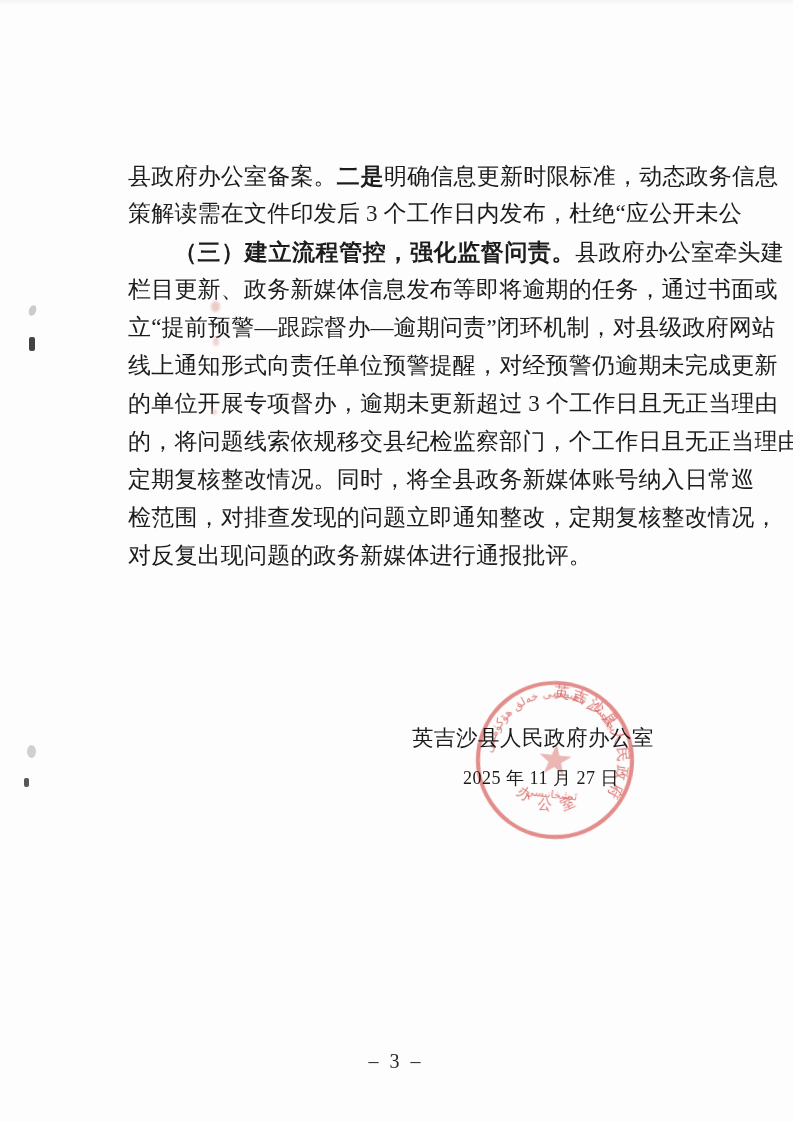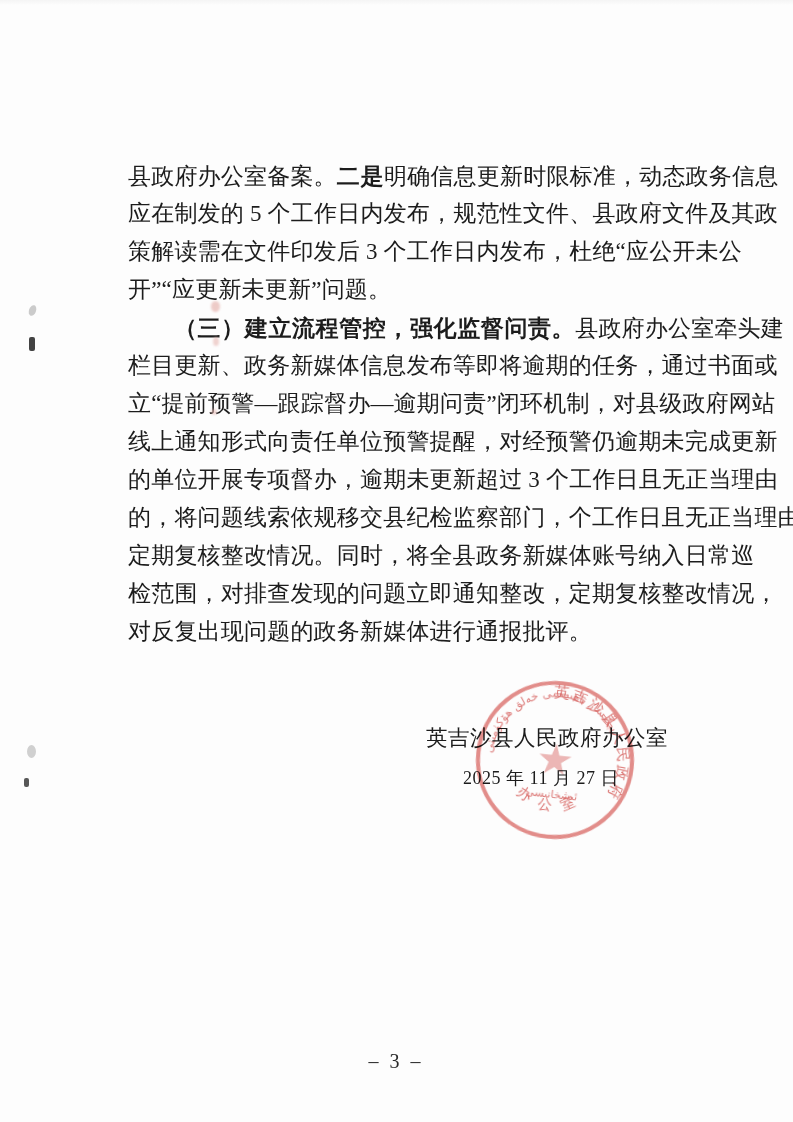--- a/index.html
+++ b/index.html
@@ -25,21 +25,21 @@
     white-space:nowrap;
   }
   .indent{padding-left:46px;}
   .bold{
     font-weight:700;
     font-family:"Liberation Sans","DejaVu Sans",sans-serif;
     letter-spacing:.6px;
   }
   .sig-org{
     position:absolute;top:723px;left:533px;transform:translateX(-50%);
-    font-size:21.5px;letter-spacing:.5px;white-space:nowrap;z-index:2;margin-left:14px;
+    font-size:21.5px;letter-spacing:.5px;white-space:nowrap;z-index:2;
   }
   .sig-date{
     position:absolute;top:766px;left:541px;transform:translateX(-50%);
     font-size:18px;letter-spacing:.5px;white-space:nowrap;z-index:2;
   }
   .seal{
     position:absolute;left:469px;top:674px;width:172px;height:172px;
     mix-blend-mode:multiply;opacity:.9;z-index:3;
   }
   .page-num{
@@ -60,23 +60,21 @@
 <body>
 
 <div class="page">
 
   <div class="scan-edge"></div>
 
   <div class="body-text">
     <div class="line">
       <span>县政府办公室备案。</span><span class="bold">二是</span><span>明确信息更新时限标准，动态政务信息</span>
     </div>
-    <div class="line"><span>应在制发的 5 个工作日内发布，规范性文件、县政府文件及其政</span></div>
     <div class="line"><span>策解读需在文件印发后 3 个工作日内发布，杜绝“应公开未公</span></div>
-    <div class="line"><span>开”“应更新未更新”问题。</span></div>
     <div class="line indent">
       <span class="bold">（三）建立流程管控，强化监督问责。</span><span>县政府办公室牵头建</span>
     </div>
     <div class="line"><span>栏目更新、政务新媒体信息发布等即将逾期的任务，通过书面或</span></div>
     <div class="line"><span>立“提前预警—跟踪督办—逾期问责”闭环机制，对县级政府网站</span></div>
     <div class="line"><span>线上通知形式向责任单位预警提醒，对经预警仍逾期未完成更新</span></div>
     <div class="line"><span>的单位开展专项督办，逾期未更新超过 3 个工作日且无正当理由</span></div>
     <div class="line"><span>的，将问题线索依规移交县纪检监察部门，个工作日且无正当理由</span></div>
     <div class="line"><span>定期复核整改情况。同时，将全县政务新媒体账号纳入日常巡</span></div>
     <div class="line"><span>检范围，对排查发现的问题立即通知整改，定期复核整改情况，</span></div>

